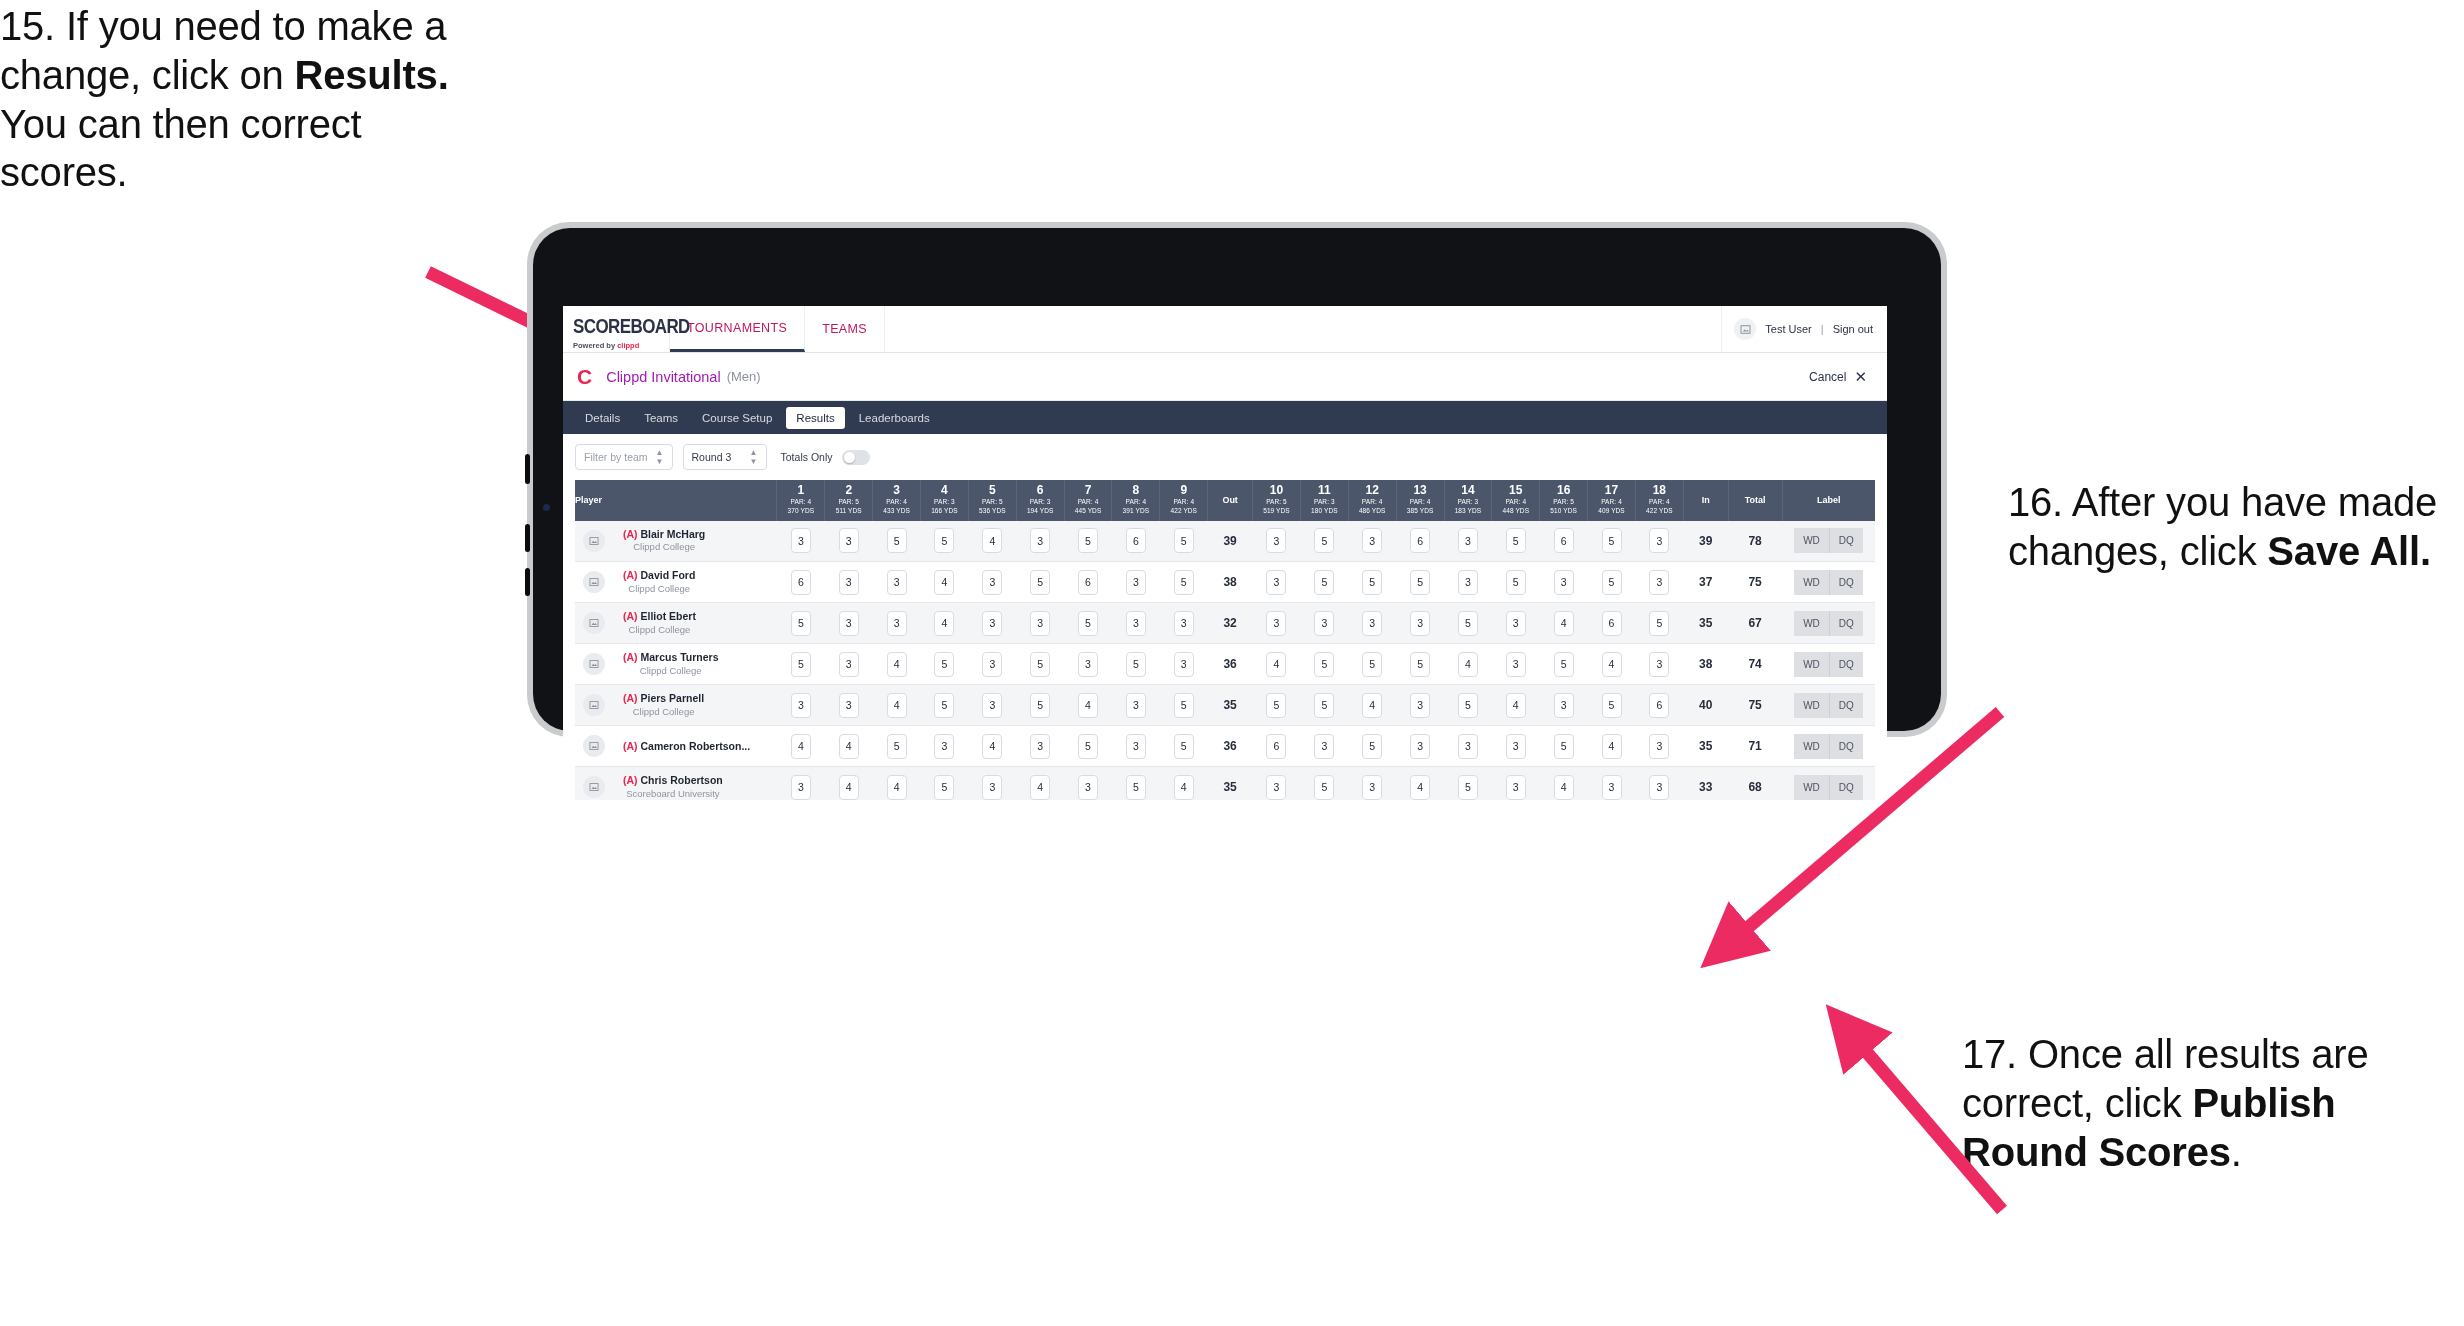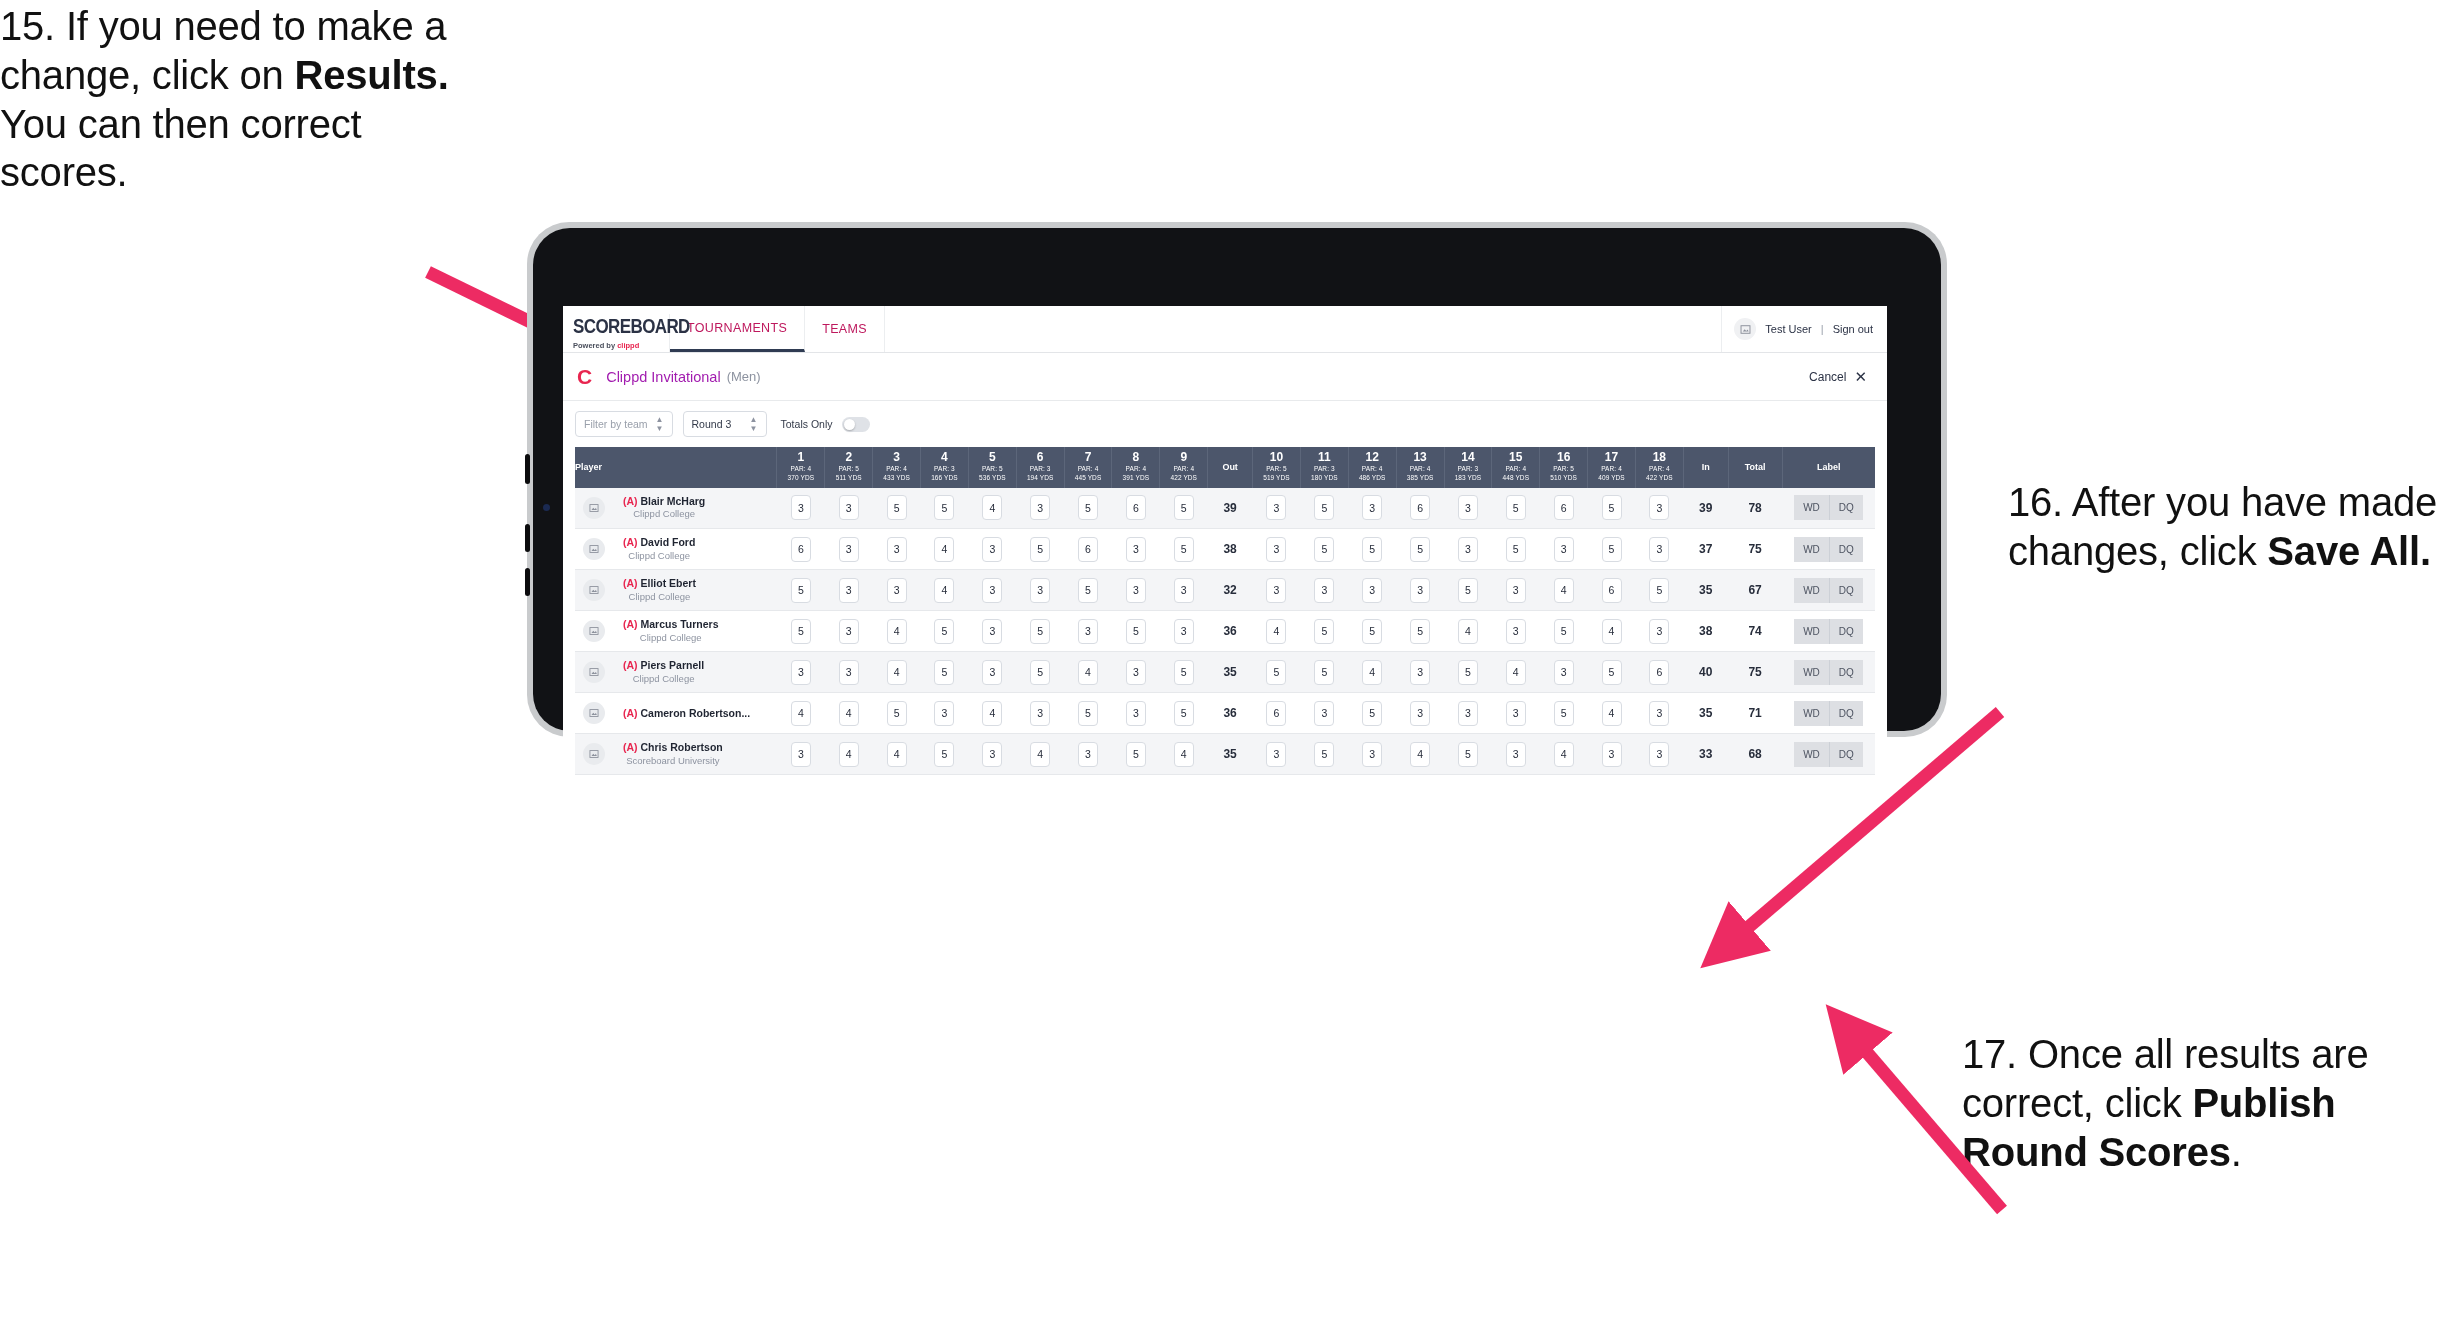--- a/index.html
+++ b/index.html
@@ -369,20 +369,27 @@
     <div class="title-bar">
       <span class="c-mark">C</span>
       <span class="tourn-name">Clippd Invitational</span>
       <span class="tourn-gender">(Men)</span>
       <span class="cancel-area">
         <span>Cancel</span>
         <span class="cancel-x">✕</span>
       </span>
     </div>
 
+    <div class="tab-strip">
+      <div class="tab">Details</div>
+      <div class="tab">Teams</div>
+      <div class="tab">Course Setup</div>
+      <div class="tab active">Results</div>
+      <div class="tab">Leaderboards</div>
+    </div>
 
     <div class="filter-row">
       <div class="select-box placeholder">
         <span class="sel-val">Filter by team</span>
         <span class="chev">▲<span style="margin-top:1px">▼</span></span>
       </div>
       <div class="select-box">
         <span class="sel-val">Round 3</span>
         <span class="chev">▲<span style="margin-top:1px">▼</span></span>
       </div>

